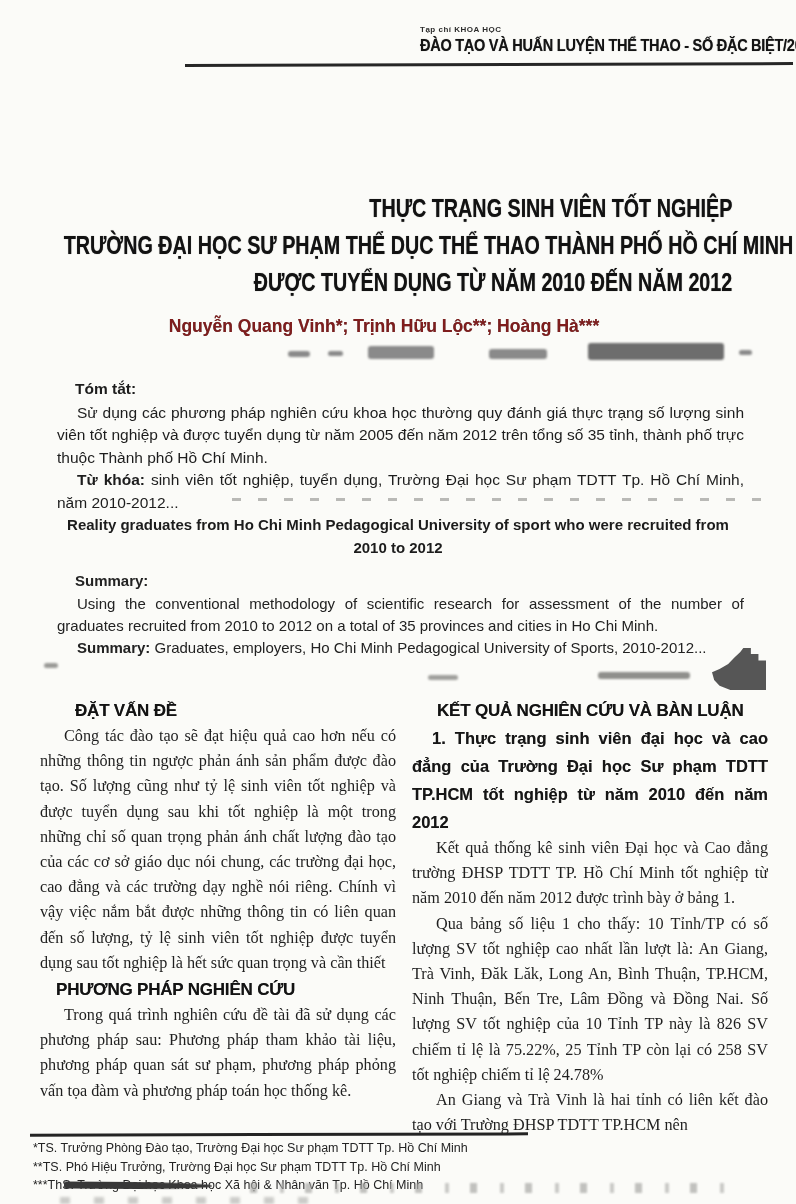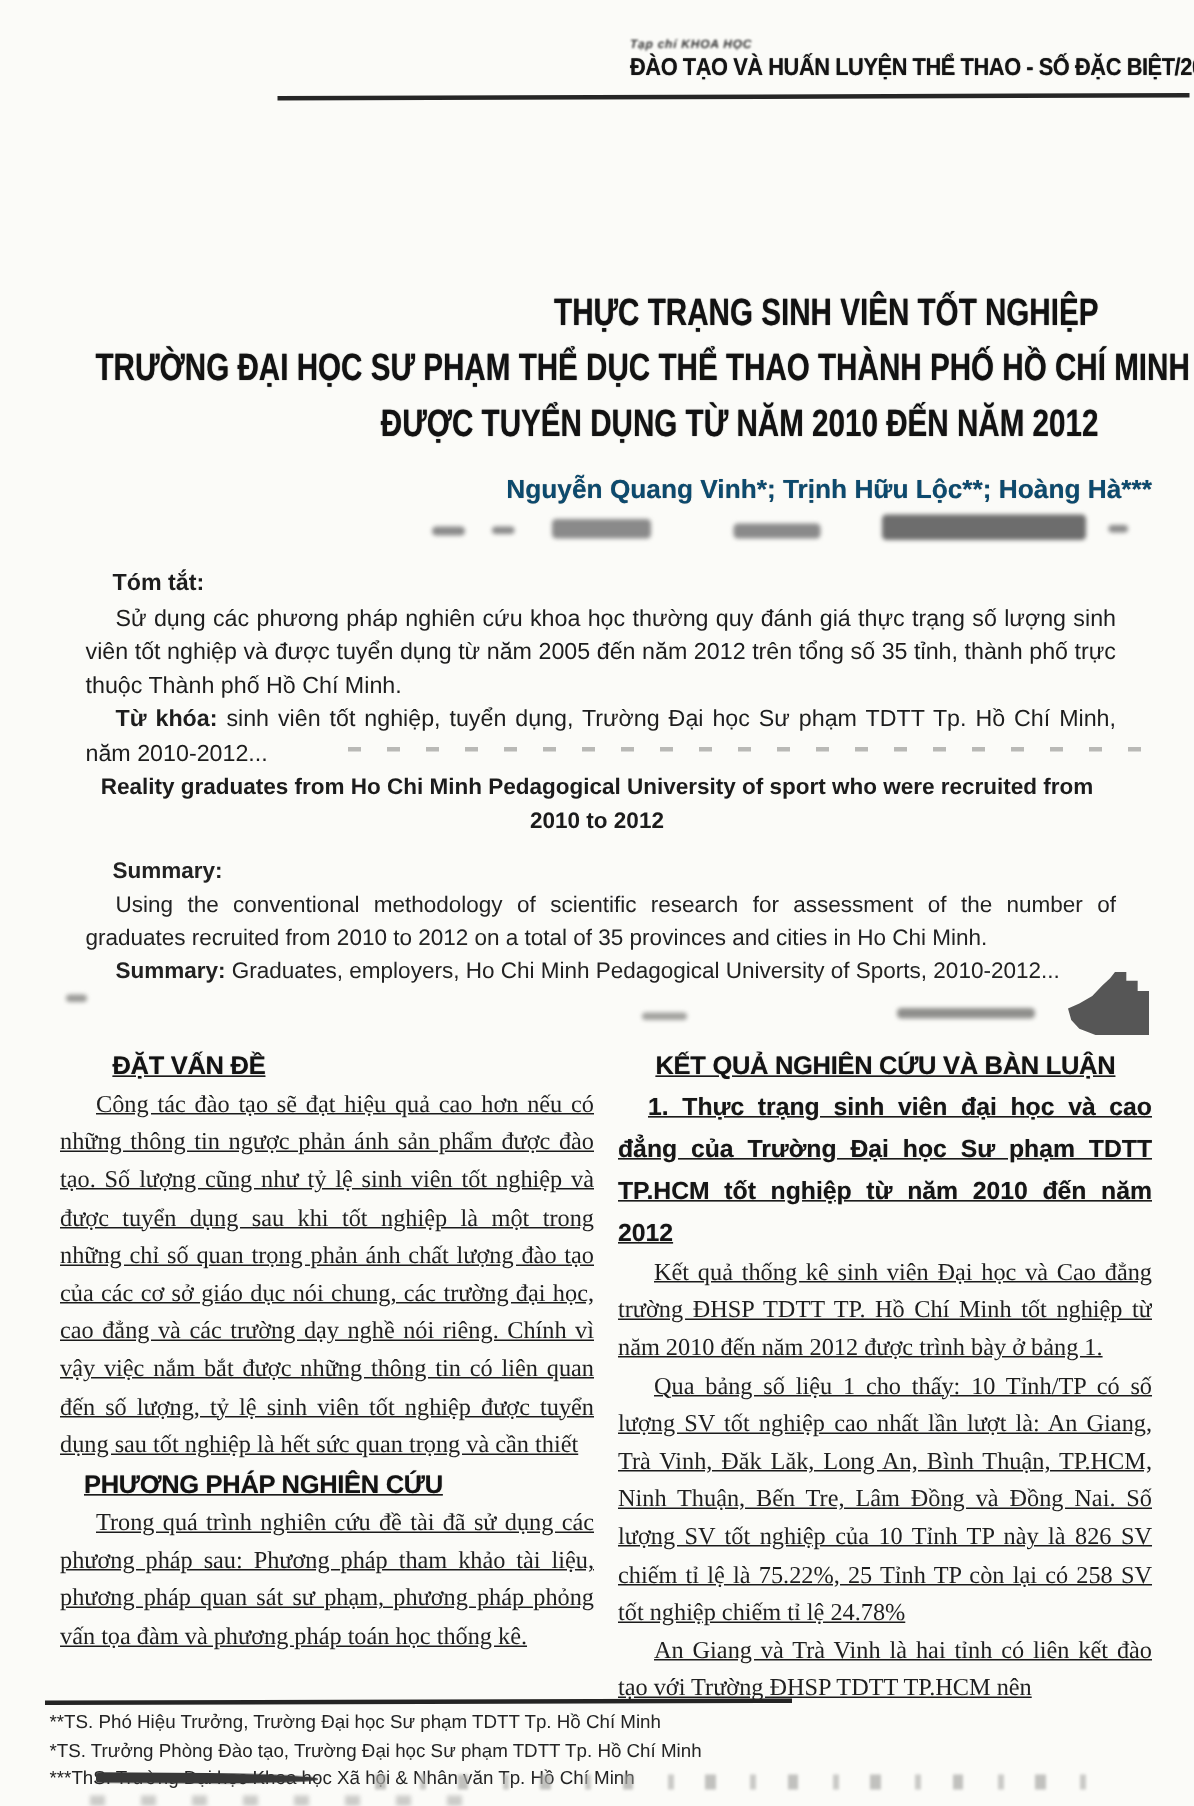--- a/index.html
+++ b/index.html
@@ -5,40 +5,40 @@
   html,body { margin:0; padding:0; background:#e9e9e7; }
   .page {
     position:relative; width:796px; height:1204px; margin:0 auto;
     background:#fbfbf8; color:#1b1b1b; overflow:hidden;
     font-family:"Liberation Sans", sans-serif;
   }
   
   .jheader { position:absolute; top:25px; left:420px; right:4px; }
   .imprint {
     font-size:8px; font-weight:bold; letter-spacing:0.5px;
-    filter:blur(0.6px); color:#2c2c2c; margin-bottom:2px;font-style:italic;
+    filter:blur(0.6px); color:#2c2c2c; margin-bottom:2px;
   }
   .masthead {
     font-size:15px; font-weight:800; white-space:nowrap; color:#141414;
     letter-spacing:-0.3px; transform:scale(0.97,1.08); transform-origin:left top;
     text-shadow:0 0 0.7px rgba(0,0,0,0.6);
   }
   .mast-line { position:absolute; top:63px; left:185px; right:3px; height:2.6px;
     background:#262626; transform:rotate(-0.18deg); }
 
   
   .title-block { position:absolute; top:190px; left:0; right:0; text-align:right; }
   .title-line {
     font-size:23.5px; font-weight:800; color:#121212; line-height:37px;
     white-space:nowrap; transform:scale(0.84,1.08); transform-origin:center;
     text-shadow:0 0 0.8px rgba(0,0,0,0.65); letter-spacing:0px;
   }
   .authors {
-    position:absolute; top:316px; left:0; right:28px; text-align:right;
-    font-size:17.5px; font-weight:bold; color:#0c4a6e;
+    position:absolute; top:316px; left:0; right:28px; text-align:center;
+    font-size:17.5px; font-weight:bold; color:#7f1d1d;
     text-shadow:0 0 0.5px rgba(0,0,0,0.5);
   }
 
   
   .smudge { position:absolute; background:#8a8a8a; filter:blur(1.3px); border-radius:3px; }
   .dotline {
     position:absolute; top:498px; left:232px; right:26px; height:3px;
     background:repeating-linear-gradient(90deg,#b9b9b6 0 9px,transparent 9px 26px);
     filter:blur(0.4px);
   }
@@ -58,21 +58,21 @@
   .abs-kw    { margin:0; text-align:justify; text-indent:20px; }
   .abs-kw b  { font-weight:bold; }
 
   .title-en {
     position:absolute; top:514px; left:66px; right:66px; text-align:center;
     font-size:15px; font-weight:bold; line-height:22.5px; color:#1c1c1c;
   }
 
   
   .columns { position:absolute; top:701px; left:40px; right:28px; height:432px;
-    display:flex; gap:16px; overflow:hidden;text-decoration:underline; }
+    display:flex; gap:16px; overflow:hidden; }
   .col { flex:1 1 0; min-width:0; }
   .col-h {
     font-family:"Liberation Sans", sans-serif; font-size:17px; font-weight:800;
     color:#131313; margin:0 0 3px 0; letter-spacing:-0.2px;
     text-shadow:0 0 0.6px rgba(0,0,0,0.55); white-space:nowrap;
   }
   .col-sub {
     font-family:"Liberation Sans", sans-serif; font-size:16.5px; font-weight:bold;
     color:#161616; margin:0; text-align:justify; text-indent:20px; line-height:28px;
     text-shadow:0 0 0.5px rgba(0,0,0,0.45);
@@ -164,22 +164,22 @@
       <div class="col-h ind-25">KẾT QUẢ NGHIÊN CỨU VÀ BÀN LUẬN</div>
       <p class="col-sub">1. Thực trạng sinh viên đại học và cao đẳng của Trường Đại học Sư phạm TDTT TP.HCM tốt nghiệp từ năm 2010 đến năm 2012</p>
       <p class="body">Kết quả thống kê sinh viên Đại học và Cao đẳng trường ĐHSP TDTT TP. Hồ Chí Minh tốt nghiệp từ năm 2010 đến năm 2012 được trình bày ở bảng 1.</p>
       <p class="body">Qua bảng số liệu 1 cho thấy: 10 Tỉnh/TP có số lượng SV tốt nghiệp cao nhất lần lượt là: An Giang, Trà Vinh, Đăk Lăk, Long An, Bình Thuận, TP.HCM, Ninh Thuận, Bến Tre, Lâm Đồng và Đồng Nai. Số lượng SV tốt nghiệp của 10 Tỉnh TP này là 826 SV chiếm tỉ lệ là 75.22%, 25 Tỉnh TP còn lại có 258 SV tốt nghiệp chiếm tỉ lệ 24.78%</p>
       <p class="body">An Giang và Trà Vinh là hai tỉnh có liên kết đào tạo với Trường ĐHSP TDTT TP.HCM nên</p>
     </div>
   </div>
 
   <div class="foot-rule"></div>
   <div class="footnotes">
+    <div>*TS. Trưởng Phòng Đào tạo, Trường Đại học Sư phạm TDTT Tp. Hồ Chí Minh</div>
     <div>**TS. Phó Hiệu Trưởng, Trường Đại học Sư phạm TDTT Tp. Hồ Chí Minh</div>
-    <div>*TS. Trưởng Phòng Đào tạo, Trường Đại học Sư phạm TDTT Tp. Hồ Chí Minh</div>
     <div>***ThS. Trường Đại học Khoa học Xã hội &amp; Nhân văn Tp. Hồ Chí Minh</div>
   </div>
 
   <div class="bottom-bar"></div>
   <div class="bottom-marks"></div>
   <div class="bottom-marks2"></div>
 
 </div>
 
 </body></html>

